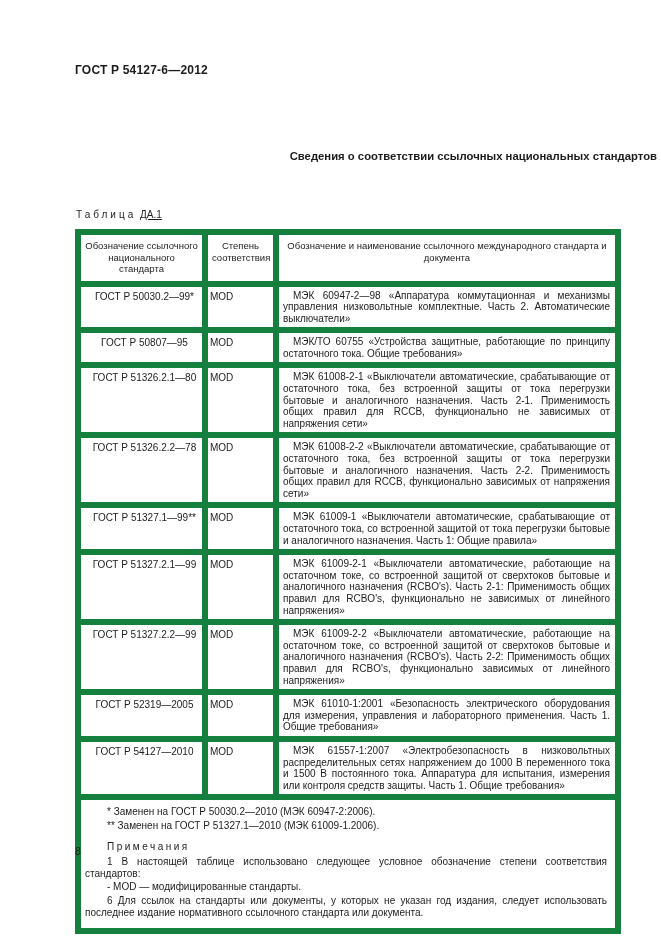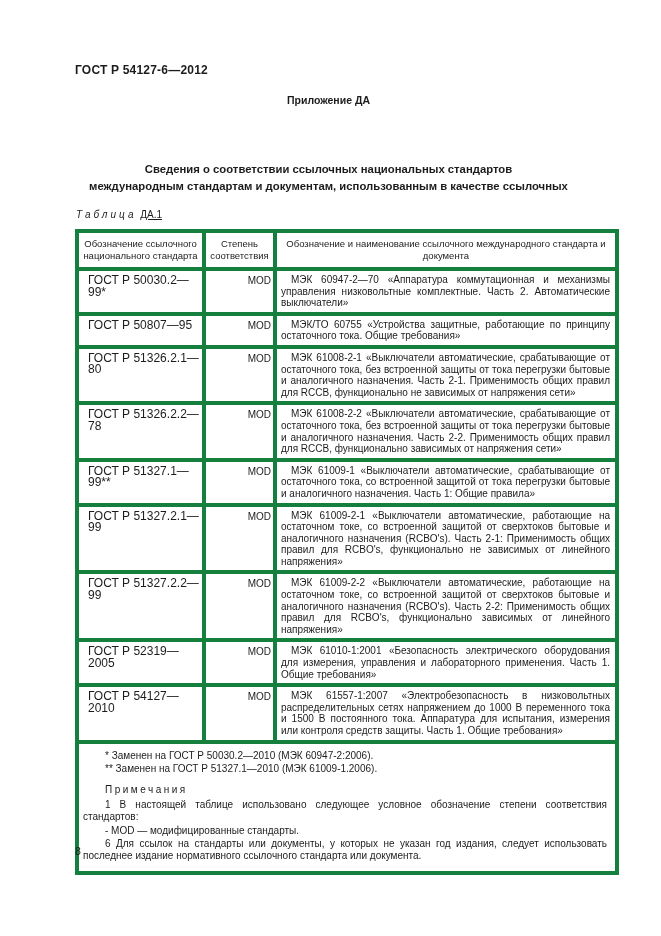--- a/index.html
+++ b/index.html
@@ -27,71 +27,72 @@
     top: 93px;
     left: 0;
     width: 100%;
     text-align: center;
     font-weight: bold;
     font-size: 10.5px;
     line-height: 14px;
   }
   .title-block {
     position: absolute;
-    top: 161px;
+    top: 148px;
     left: 0;
     width: 100%;
-    text-align: center;
+    text-align: right;
     font-weight: bold;
     font-size: 11.3px;
     line-height: 16.5px;
   }
   .table-caption {
     position: absolute;
     left: 76px;
     top: 209px;
     font-size: 10px;
   }
-  .caption-word { letter-spacing: 3px; font-style: italic; }
+  .caption-word { letter-spacing: 3px; }
   .caption-number { margin-left: 1px; text-decoration: underline; }
   .table-wrap {
     position: absolute;
     left: 75px;
     top: 229px;
     width: 540px;
   }
   table.std-table {
     width: 100%;
     border-collapse: collapse;
     table-layout: fixed;
     border: 2px solid #222222;
   }
   table.std-table th,
   table.std-table td {
-    border: 4px solid #15803d;
+    border: 6px solid #15803d;
     vertical-align: top;
   }
   table.std-table thead th {
     border-bottom: 2px solid #222222;
     font-weight: normal;
     font-size: 9.5px;
     line-height: 11.5px;
     text-align: center;
     padding: 5px 4px 6px 4px;
   }
   td.col-national {
     padding: 4px 3px 3px 9px;
-    font-size: 12px;
+    font-size: 10px;
     line-height: 11.5px;
+    text-align: center;
   }
   td.col-degree {
     padding: 4px 2px 3px 2px;
     font-size: 10px;
     line-height: 11.5px;
-    text-align: right;
+    text-align: left;
   }
   td.col-international {
     padding: 3px 5px 3px 4px;
     font-size: 10px;
     line-height: 11.6px;
     text-align: justify;
     text-indent: 10px;
   }
   td.notes-cell {
     border-top: 1px solid #222222;
@@ -117,26 +118,24 @@
   }
 </style>
 </head>
 <body>
 
 <div class="page">
 
   <div class="doc-header">ГОСТ Р 54127-6—2012</div>
 
   <div class="appendix-block">
-    <div>Приложение ДА</div>
   </div>
 
   <div class="title-block">
     <div>Сведения о соответствии ссылочных национальных стандартов</div>
-    <div>международным стандартам и документам, использованным в качестве ссылочных</div>
   </div>
 
   <div class="table-caption">
     <span class="caption-word">Таблица</span>
     <span class="caption-number">ДА.1</span>
   </div>
 
   <div class="table-wrap">
     <table class="std-table">
       <colgroup>
@@ -149,21 +148,21 @@
           <th>Обозначение ссылочного национального стандарта</th>
           <th>Степень соответствия</th>
           <th>Обозначение и наименование ссылочного международного стандарта и документа</th>
         </tr>
       </thead>
       <tbody id="table-body">
 
       <tr>
             <td class="col-national">ГОСТ Р 50030.2—99*</td>
             <td class="col-degree">MOD</td>
-            <td class="col-international">МЭК 60947-2—70 «Аппаратура коммутационная и механизмы управления низковольтные комплектные. Часть 2. Автоматические выключатели»</td>
+            <td class="col-international">МЭК 60947-2—98 «Аппаратура коммутационная и механизмы управления низковольтные комплектные. Часть 2. Автоматические выключатели»</td>
           </tr>
           <tr>
             <td class="col-national">ГОСТ Р 50807—95</td>
             <td class="col-degree">MOD</td>
             <td class="col-international">МЭК/ТО 60755 «Устройства защитные, работающие по принципу остаточного тока. Общие требования»</td>
           </tr>
           <tr>
             <td class="col-national">ГОСТ Р 51326.2.1—80</td>
             <td class="col-degree">MOD</td>
             <td class="col-international">МЭК 61008-2-1 «Выключатели автоматические, срабатывающие от остаточного тока, без встроенной защиты от тока перегрузки бытовые и аналогичного назначения. Часть 2-1. Применимость общих правил для RCCB, функционально не зависимых от напряжения сети»</td>

